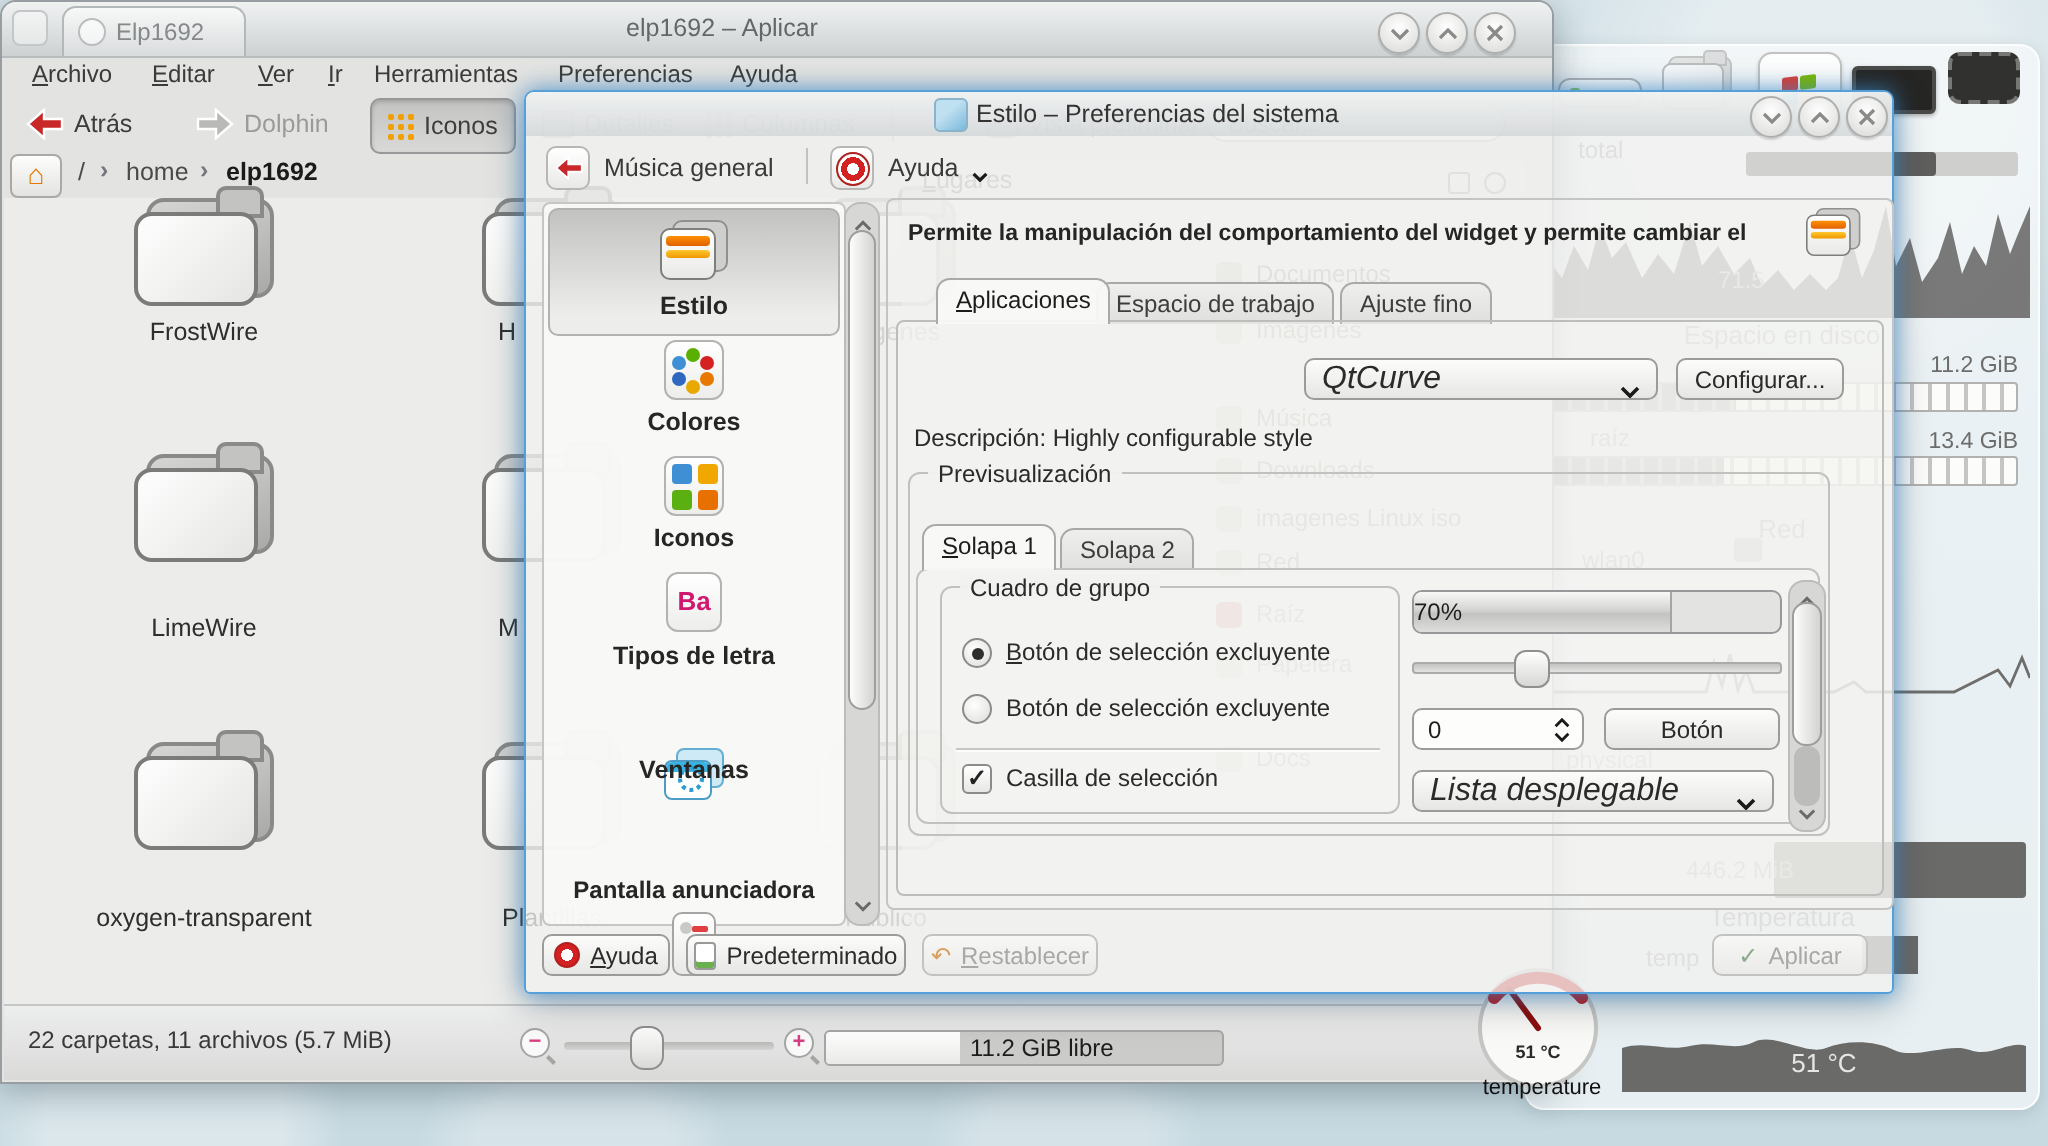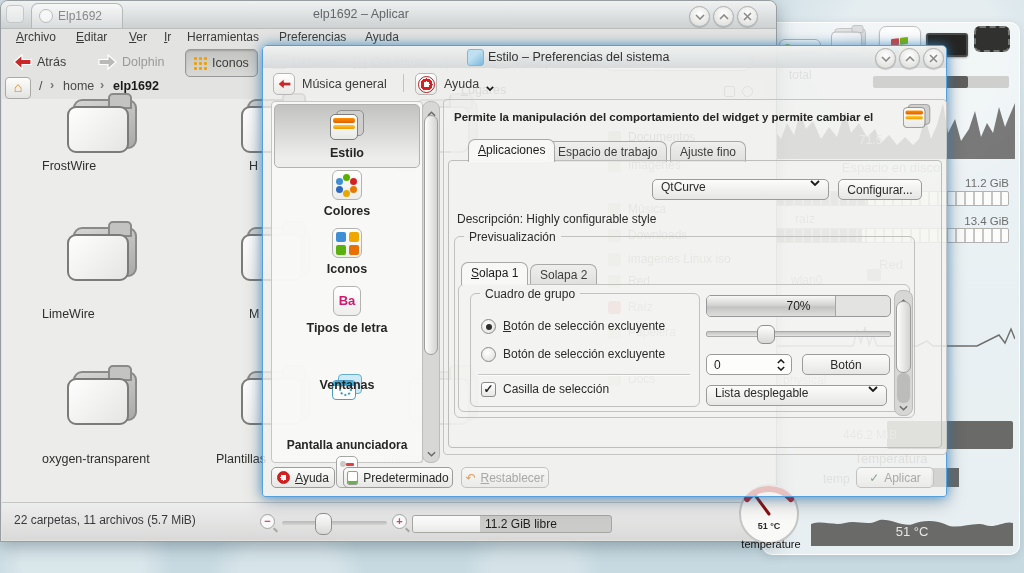--- a/index.html
+++ b/index.html
@@ -67,21 +67,21 @@
   .searchbox{position:absolute;left:602px;top:4px;width:150px;height:20px;border:1px solid #c3c3c1;border-radius:10px;
     background:rgba(255,255,255,.55);color:#a3a3a1;font-size:12px;line-height:20px;padding-left:10px;box-sizing:border-box;}
   .d-crumb{position:absolute;left:0;top:76px;right:0;height:22px;font-size:12.5px;color:#4a4a48;}
   .homebtn{position:absolute;left:4px;top:0;width:24px;height:20px;border:1px solid #a9a9a7;border-radius:4px;
     background:linear-gradient(#fdfdfb,#e3e3e1);text-align:center;line-height:18px;color:#e07b00;font-size:14px;font-weight:bold;}
   .d-view{position:absolute;left:1px;top:98px;right:1px;height:404px;background:#ecedeb;}
   .folder{width:70px;height:54px;}
   .fback{position:absolute;right:0;top:0;width:60px;height:46px;background:linear-gradient(160deg,#d5d5d3,#a9a9a7);border:2px solid #8a8a88;border-radius:9px;}
   .ftab2{position:absolute;right:5px;top:-6px;width:20px;height:12px;background:#c3c3c1;border:2px solid #8a8a88;border-radius:5px 5px 0 0;}
   .ffront{position:absolute;left:0;bottom:0;width:58px;height:43px;background:linear-gradient(135deg,#fefefe,#e5e5e3);border:2px solid #7b7b79;border-radius:9px;}
-  .flabel{position:absolute;font-size:12.5px;color:#2e2e2c;width:120px;text-align:left;white-space:nowrap;}
+  .flabel{position:absolute;font-size:12.5px;color:#2e2e2c;width:120px;text-align:center;white-space:nowrap;}
   .places{left:450px;top:78px;width:312px;height:384px;background:rgba(234,235,233,.5);border-radius:6px;}
   .pl-h{position:absolute;left:10px;top:4px;color:#8e8e8c;font-size:12.5px;}
   .pl-btn{position:absolute;top:7px;width:9px;height:9px;border:1.5px solid #a5a5a3;border-radius:2px;}
   .plitem{position:absolute;left:157px;height:16px;display:flex;align-items:center;gap:7px;color:#929290;font-size:12px;white-space:nowrap;}
   .plitem i{width:13px;height:13px;background:#c7c7c5;border-radius:3px;flex:none;}
   .plitem i.red{background:#d27878;}
   .d-status{position:absolute;left:1px;right:1px;bottom:1px;height:37px;background:linear-gradient(#eceded,#d9dad8);border-top:1px solid #c6c6c4;}
   .zoomslider{position:absolute;left:280px;top:18px;width:105px;height:4px;background:linear-gradient(#b9b9b7,#d4d4d2);border-radius:2px;}
   .zoomhandle{position:absolute;left:33px;top:-8px;width:15px;height:20px;border:1px solid #8f8f8d;border-radius:7px;background:linear-gradient(#fefefe,#d9d9d7);}
   .mag{position:absolute;top:11px;width:13px;height:13px;border:1.5px solid #a5a5a3;border-radius:50%;background:rgba(255,255,255,.8);
@@ -144,32 +144,32 @@
   .tab{position:absolute;height:20px;border:1px solid #a9a9a7;border-bottom:none;border-radius:7px 7px 0 0;
     background:linear-gradient(rgba(238,238,236,.9),rgba(221,221,219,.9));font-size:12px;color:#3d3d3b;
     text-align:center;line-height:20px;padding:0 9px;}
   .tab.on{background:rgba(248,248,246,.95);color:#1c1c1a;height:22px;z-index:2;font-weight:normal;}
   .tabpanel{position:absolute;left:4px;right:4px;top:60px;bottom:6px;border:1px solid #bdbdbb;border-radius:4px;background:rgba(249,249,247,.2);}
   .ulabel{font-size:12px;color:#2b2b29;}
   .mn::first-letter{text-decoration:underline;}
   .qbtn{display:flex;align-items:center;justify-content:center;gap:5px;height:21px;border:1px solid #9b9b99;border-radius:5px;
     background:linear-gradient(#fcfcfa,#e6e6e4);font-size:12px;color:#2b2b29;box-sizing:border-box;}
   .qbtn.dis{color:#a8a8a6;border-color:#c2c2c0;background:linear-gradient(rgba(250,250,248,.7),rgba(232,232,230,.7));}
-  .qcombo{display:flex;align-items:flex-start;height:21px;border:1px solid #9b9b99;border-radius:5px;
-    background:linear-gradient(#fcfcfa,#e6e6e4);font-size:12px;color:#2b2b29;padding:0 8px;box-sizing:border-box;}
+  .qcombo{display:flex;align-items:flex-end;height:21px;border:1px solid #9b9b99;border-radius:5px;
+    background:linear-gradient(#fcfcfa,#e6e6e4);font-size:16px;color:#2b2b29;padding:0 8px;box-sizing:border-box;font-style:italic;}
   .qcombo .cv{flex:1;text-align:left;}
   .groupbox{position:absolute;border:1px solid #c1c1bf;border-radius:6px;}
   .gblabel{position:absolute;font-size:12px;color:#2b2b29;background:rgba(241,241,239,.95);padding:0 5px;}
   .radio{position:absolute;width:13px;height:13px;border:1px solid #8b8b89;border-radius:50%;background:radial-gradient(circle at 40% 35%,#ffffff,#dcdcda);}
   .radio.on::after{content:"";position:absolute;left:3.5px;top:3.5px;width:6px;height:6px;border-radius:50%;background:#2e2e2c;}
   .check{position:absolute;width:13px;height:13px;border:1px solid #8b8b89;border-radius:3px;background:linear-gradient(#ffffff,#e7e7e5);
     color:#222;font-size:12px;font-weight:bold;line-height:13px;text-align:center;}
   .progress{position:absolute;height:20px;border:1px solid #98989a;border-radius:5px;background:rgba(222,222,220,.8);overflow:hidden;}
   .pfill{position:absolute;left:0;top:0;bottom:0;width:70%;background:linear-gradient(#f8f8f6 0%,#d4d4d2 45%,#c3c3c1 55%,#dededc 100%);border-right:1px solid #a5a5a3;}
-  .ptext{position:absolute;width:100%;text-align:center;font-size:12px;color:#1e1e1c;line-height:20px;}
+  .ptext{position:absolute;width:100%;font-size:12px;color:#1e1e1c;line-height:20px;}
   .hslider{position:absolute;height:4px;background:linear-gradient(#c3c3c1,#e4e4e2);border-radius:2px;border:1px solid #ababab;}
   .hhandle{position:absolute;top:-7px;width:16px;height:17px;border:1px solid #8f8f8d;border-radius:6px;background:linear-gradient(#fefefc,#d7d7d5);}
   .spin{position:absolute;height:21px;border:1px solid #9b9b99;border-radius:5px;background:#fdfdfb;font-size:12px;color:#1e1e1c;box-sizing:border-box;}
   .spin .val{position:absolute;left:7px;top:3px;}
   .spin .arr{position:absolute;right:6px;display:flex;flex-direction:column;gap:2px;top:4px;}
   .sepline{position:absolute;height:1px;background:#c6c6c4;box-shadow:0 1px 0 rgba(255,255,255,.8);}
 </style>
 </head>
 <body>
 

